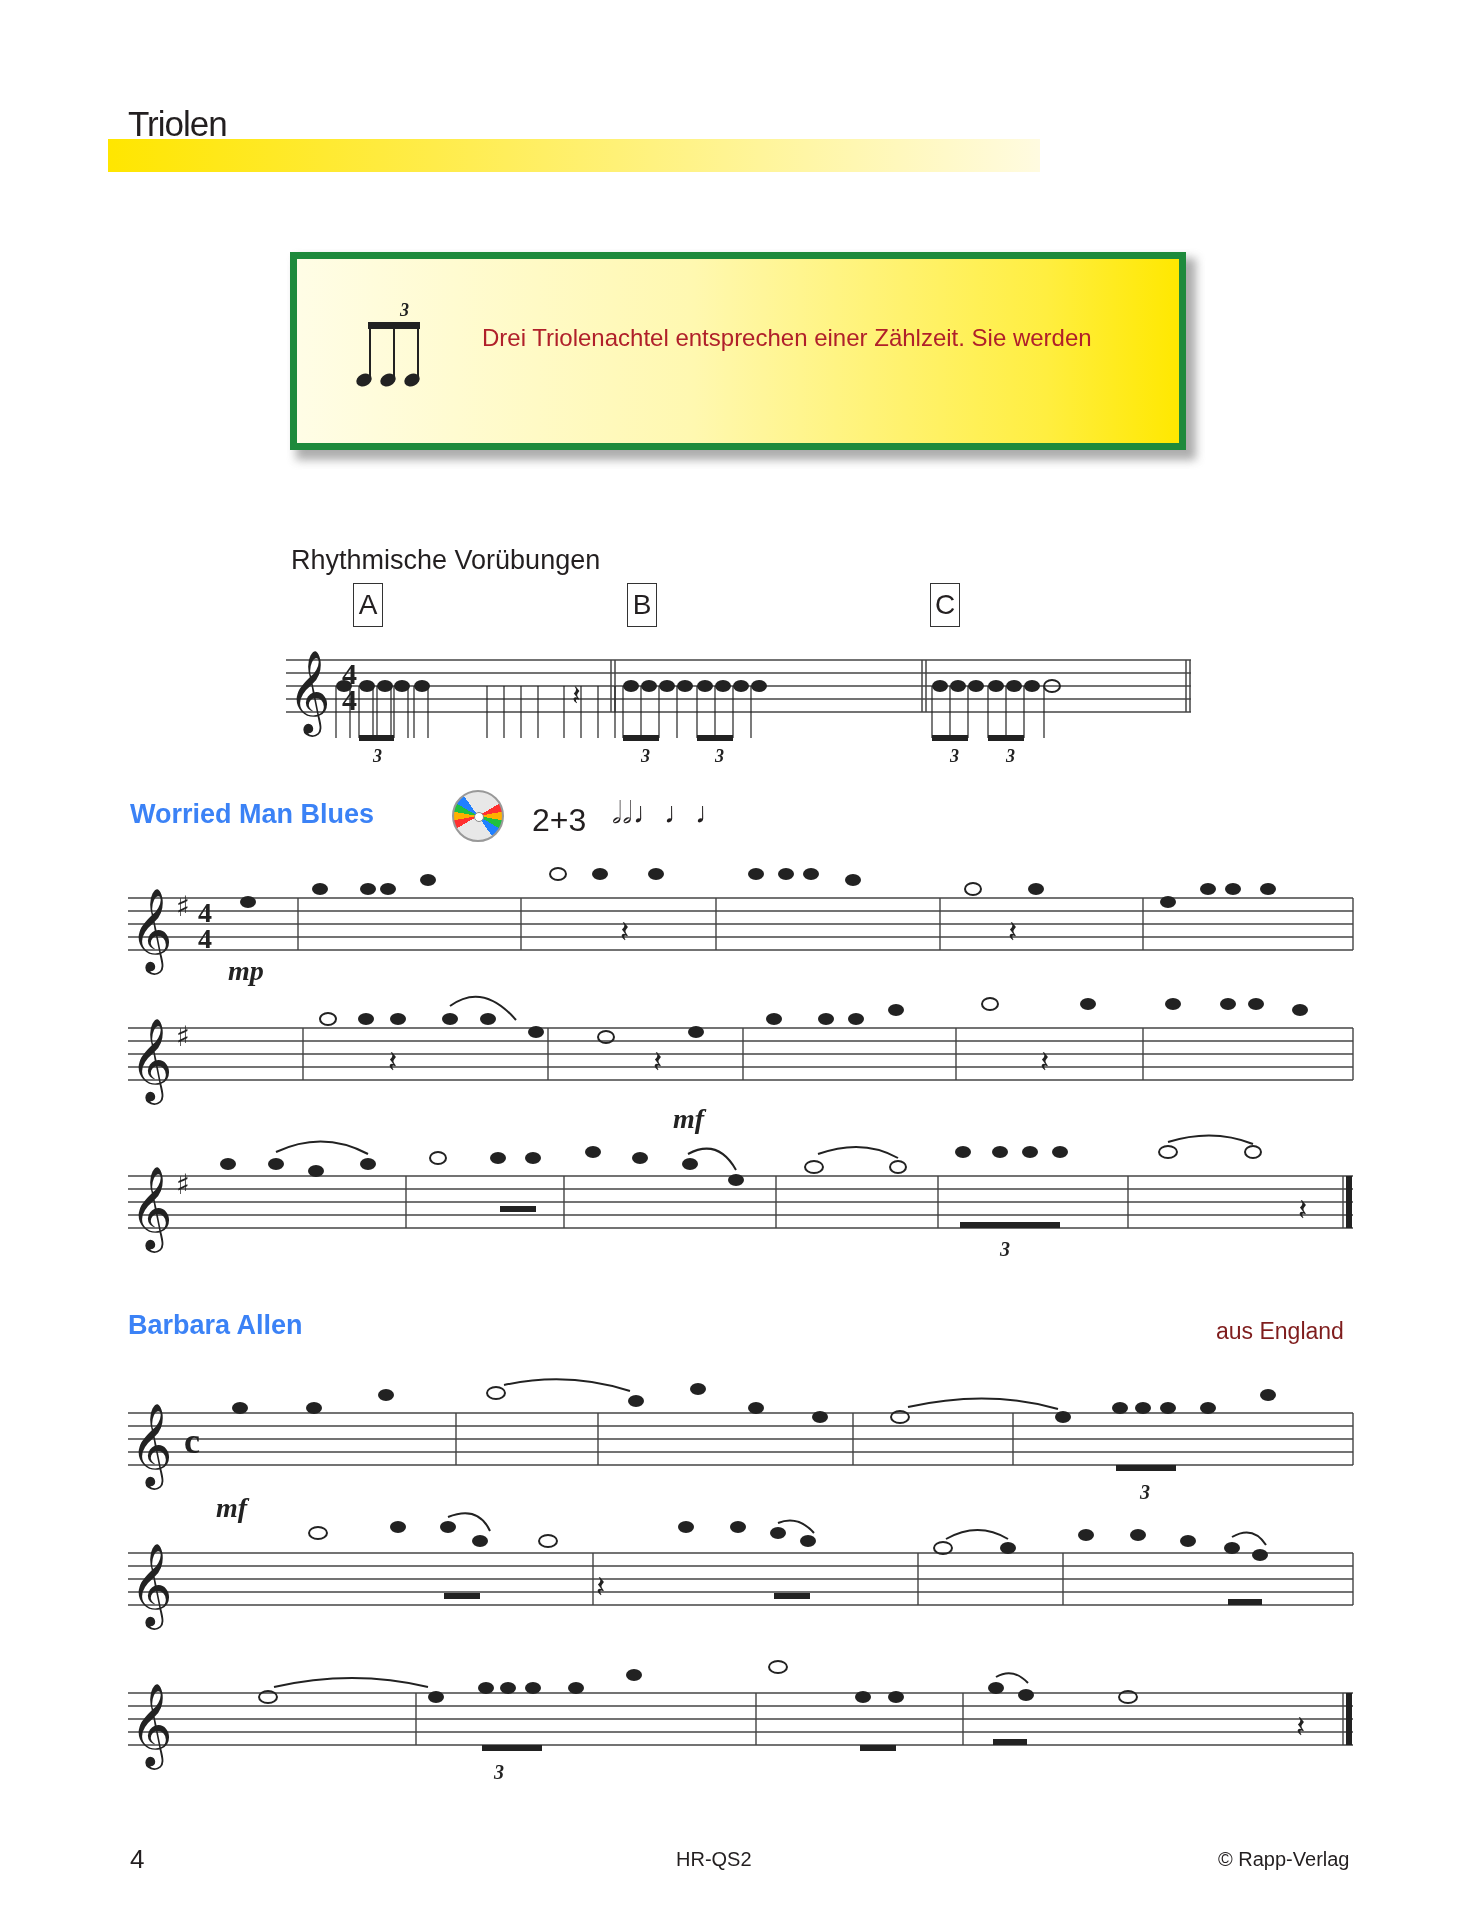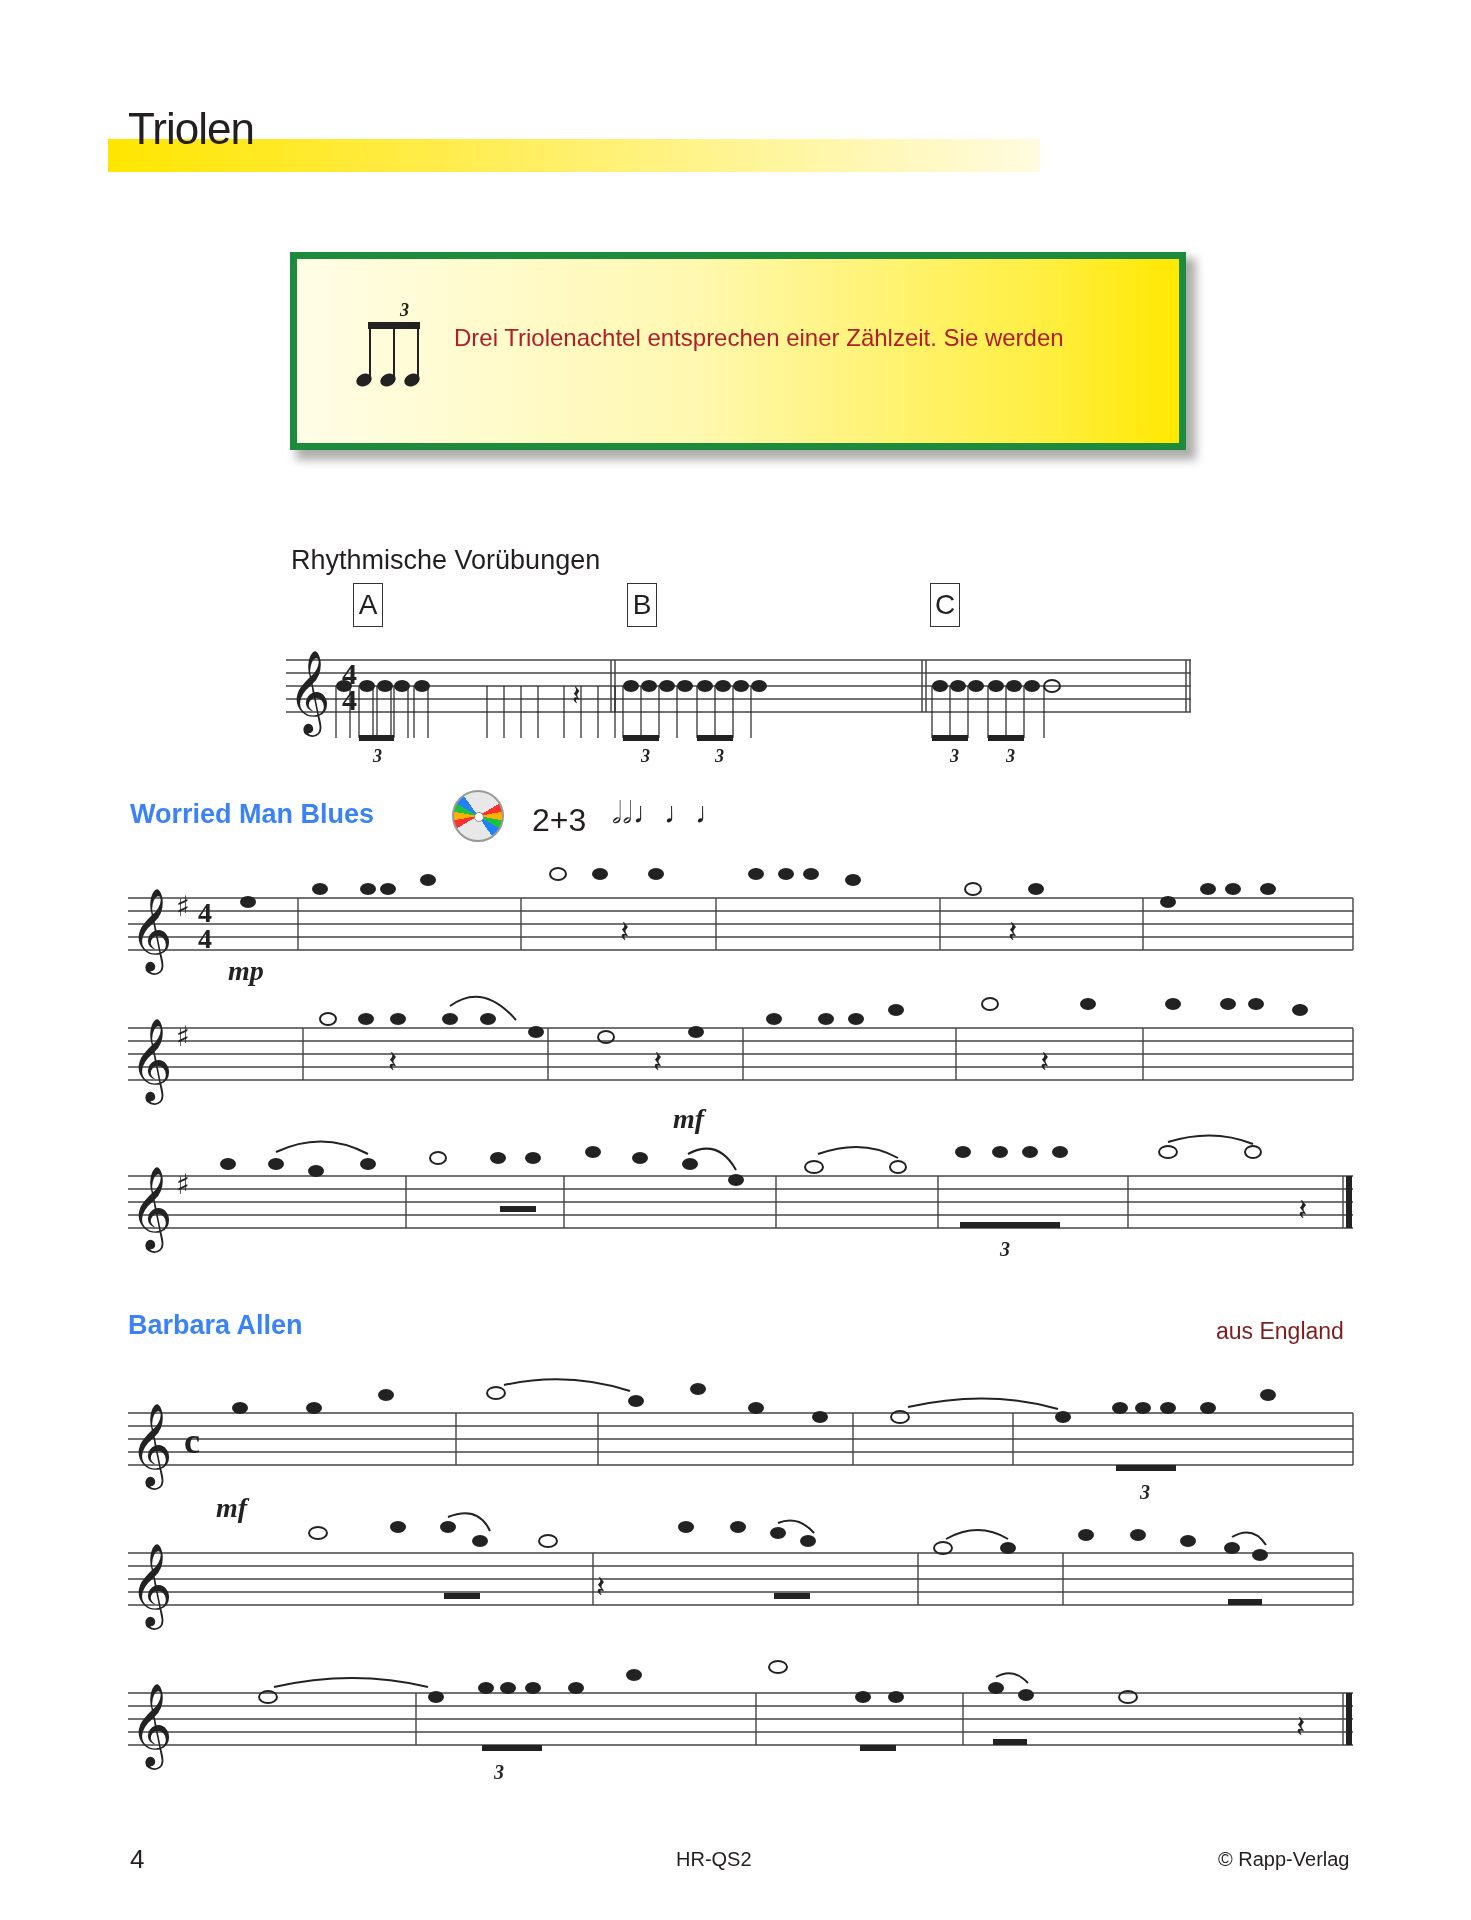--- a/index.html
+++ b/index.html
@@ -1,22 +1,22 @@
 <!DOCTYPE html>
 <html><head>
 <meta charset="utf-8">
 <style>
   html,body{margin:0;padding:0;background:#fff;}
   body{width:1471px;height:1920px;position:relative;overflow:hidden;font-family:"Liberation Sans","DejaVu Sans",sans-serif;color:#231f20;}
   .abs{position:absolute;}
   .title-bar{left:108px;top:139px;width:932px;height:33px;background:linear-gradient(90deg,#ffe600 0%,#ffec4a 35%,#fff59a 70%,#fffbe0 100%);}
-  .page-title{left:128px;top:104px;font-size:44px;font-weight:400;letter-spacing:-1px;color:#231f20;}
+  .page-title{left:128px;top:104px;font-size:35px;font-weight:400;letter-spacing:-1px;color:#231f20;}
   .info-shadow{left:296px;top:258px;width:900px;height:202px;background:#777;filter:blur(5px);opacity:.6;}
   .info-box{left:290px;top:252px;width:896px;height:198px;box-sizing:border-box;border:7px solid #1e8a3c;background:linear-gradient(90deg,#fffde6 0%,#fff8b0 45%,#ffee40 85%,#ffe800 100%);}
-  .info-text{left:454px;top:321px;font-size:24px;line-height:33px;color:#b0202a;width:680px;}
+  .info-text{left:482px;top:321px;font-size:24px;line-height:33px;color:#b0202a;width:680px;}
   .subhead{left:291px;top:523px;font-size:27px;color:#231f20;margin-top:22px;}
   .song-title{font-size:27px;font-weight:700;color:#3b82f6;}
   .origin{font-size:23px;color:#7f1d1d;}
   .cd{left:452px;top:790px;width:52px;height:52px;border-radius:50%;background:conic-gradient(from 20deg,#e8e8e8 0 40deg,#ff3030 40deg 60deg,#ffb000 60deg 80deg,#20c040 80deg 100deg,#2080ff 100deg 125deg,#e8e8e8 125deg 220deg,#ff3030 220deg 240deg,#ffb000 240deg 260deg,#20c040 260deg 280deg,#2080ff 280deg 305deg,#e8e8e8 305deg 360deg);border:2px solid #999;box-sizing:border-box;}
   .cd-hole{left:20px;top:20px;width:8px;height:8px;border-radius:50%;background:#fff;border:1px solid #888;}
   .tracks{left:532px;top:802px;font-size:32px;text-align:right;}
   .meter{left:612px;top:796px;font-size:30px;letter-spacing:1px;}
   .footer{top:1848px;font-size:20px;}
   .footer-num{left:130px;top:1844px;font-size:26px;}
   .boxlabel{width:30px;height:44px;border:1.5px solid #333;box-sizing:border-box;text-align:center;font-size:28px;line-height:42px;}

